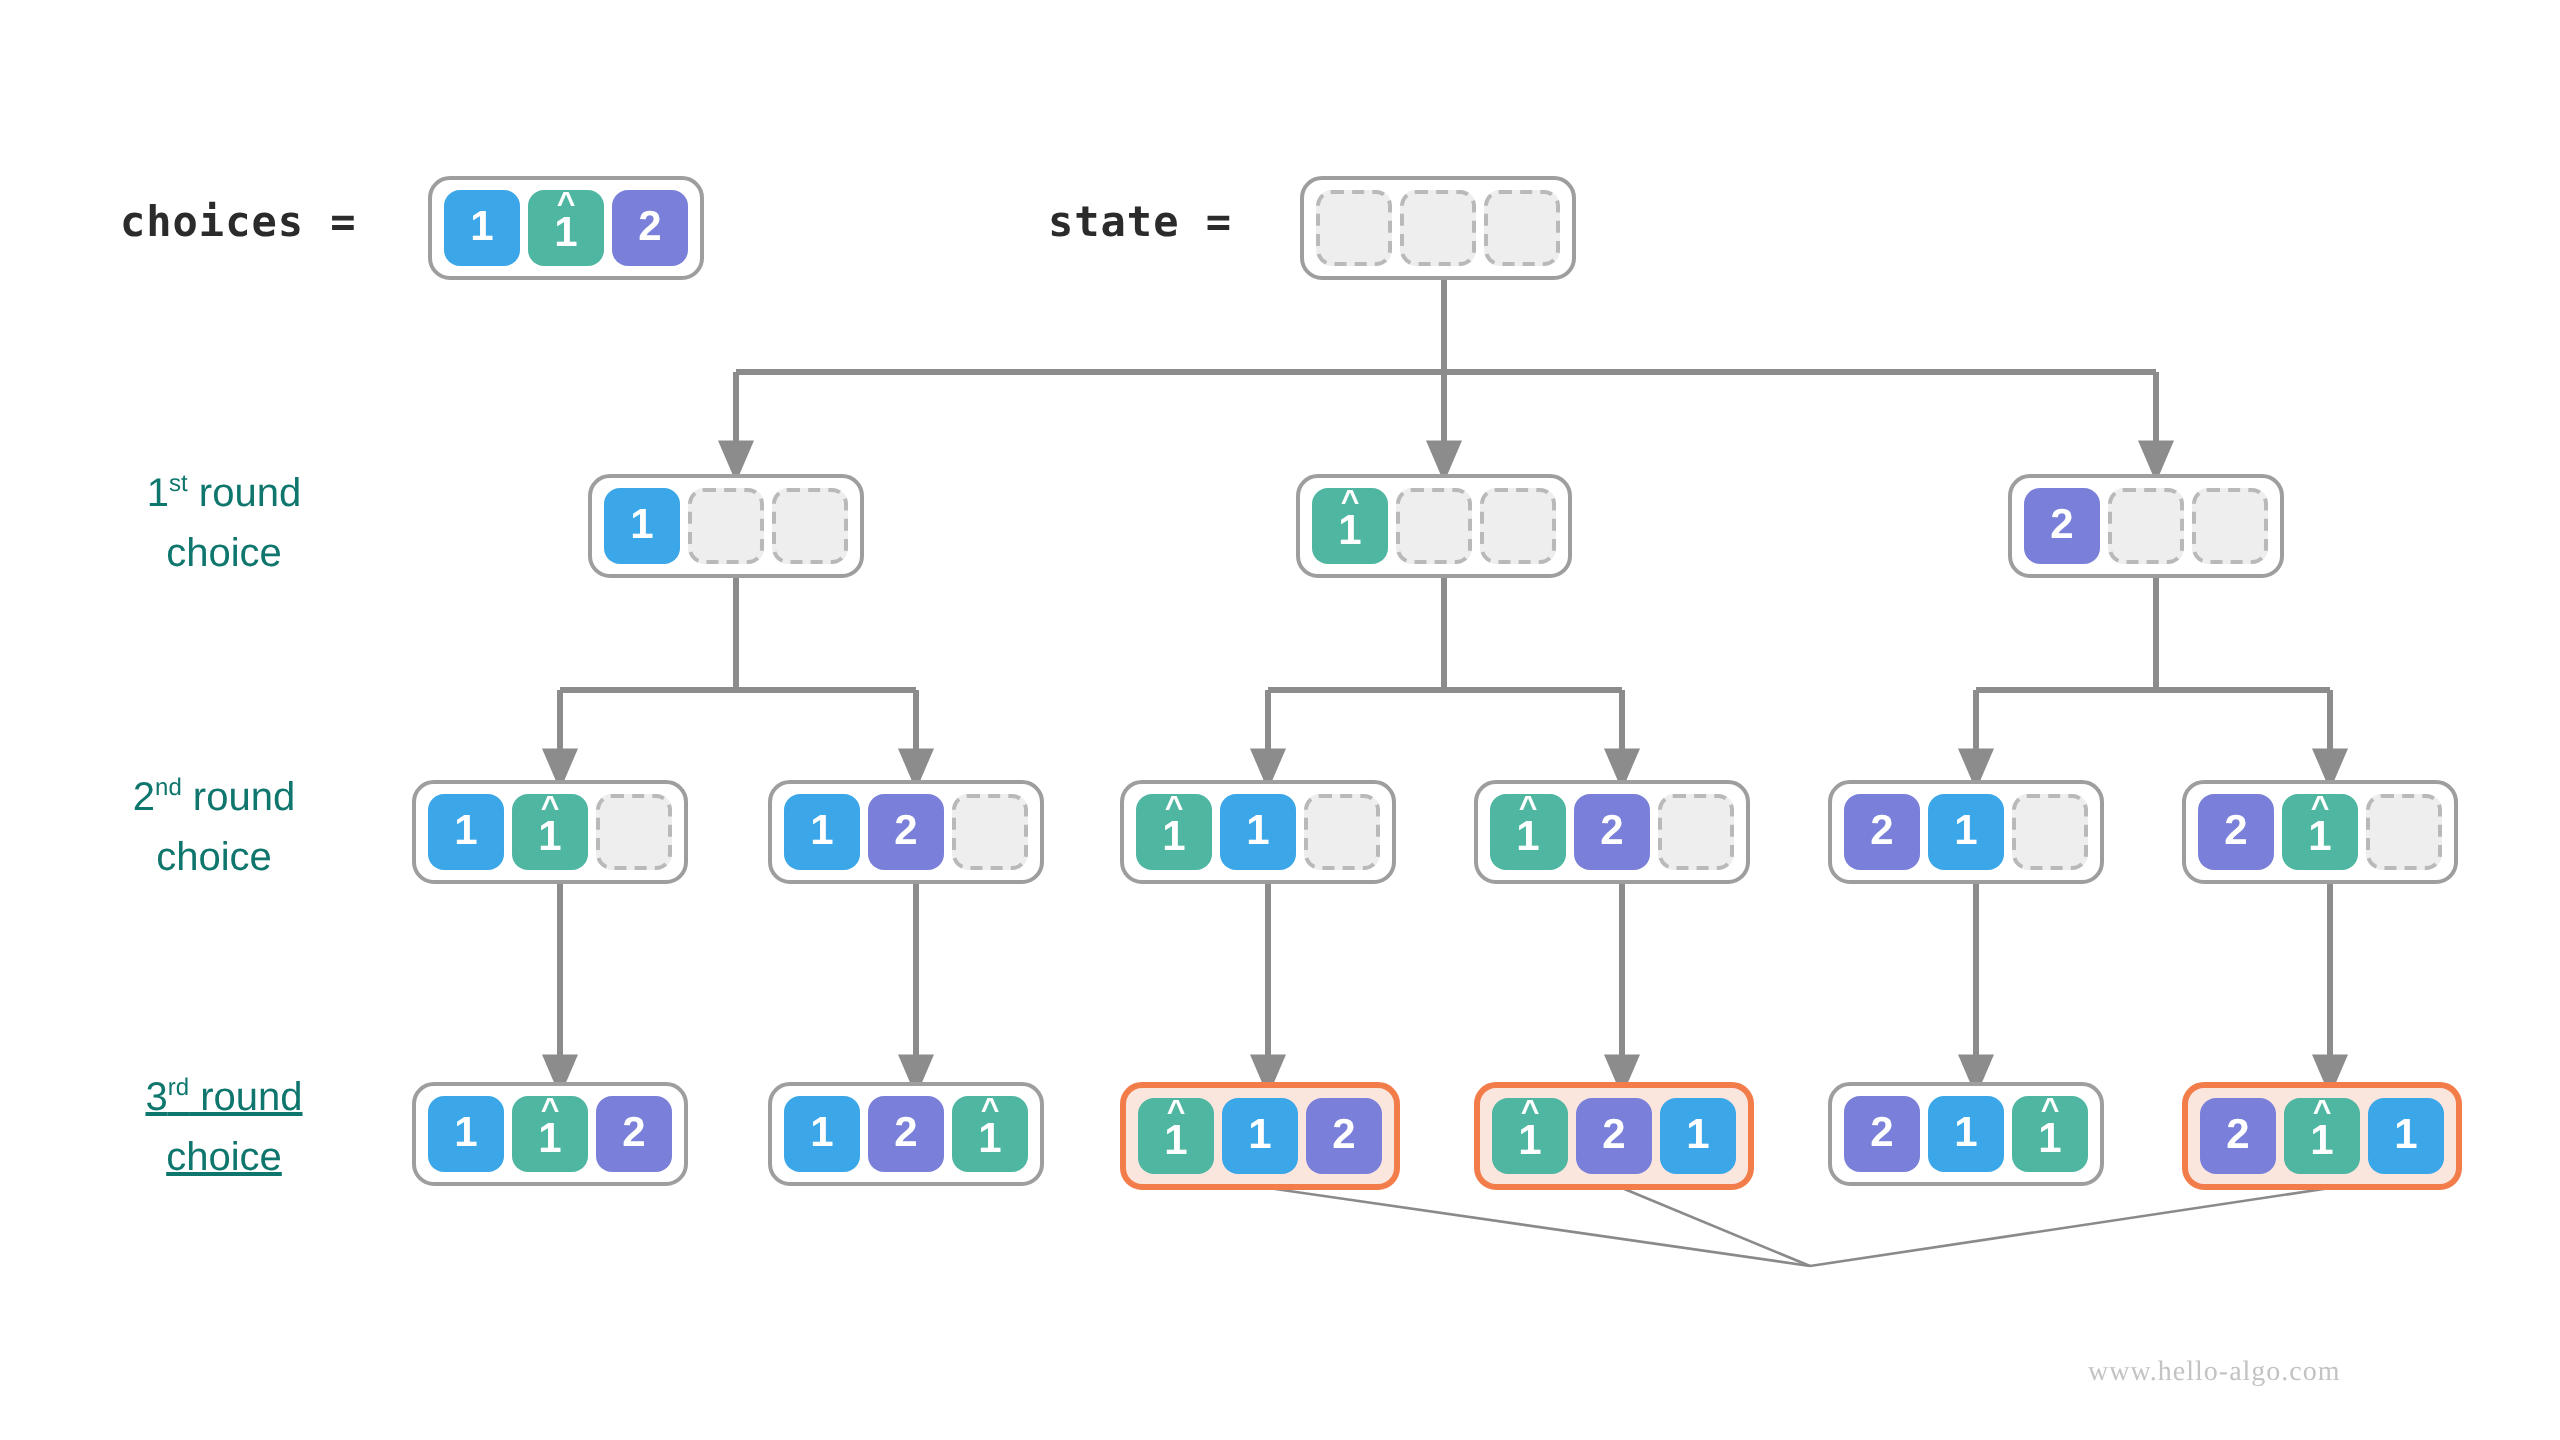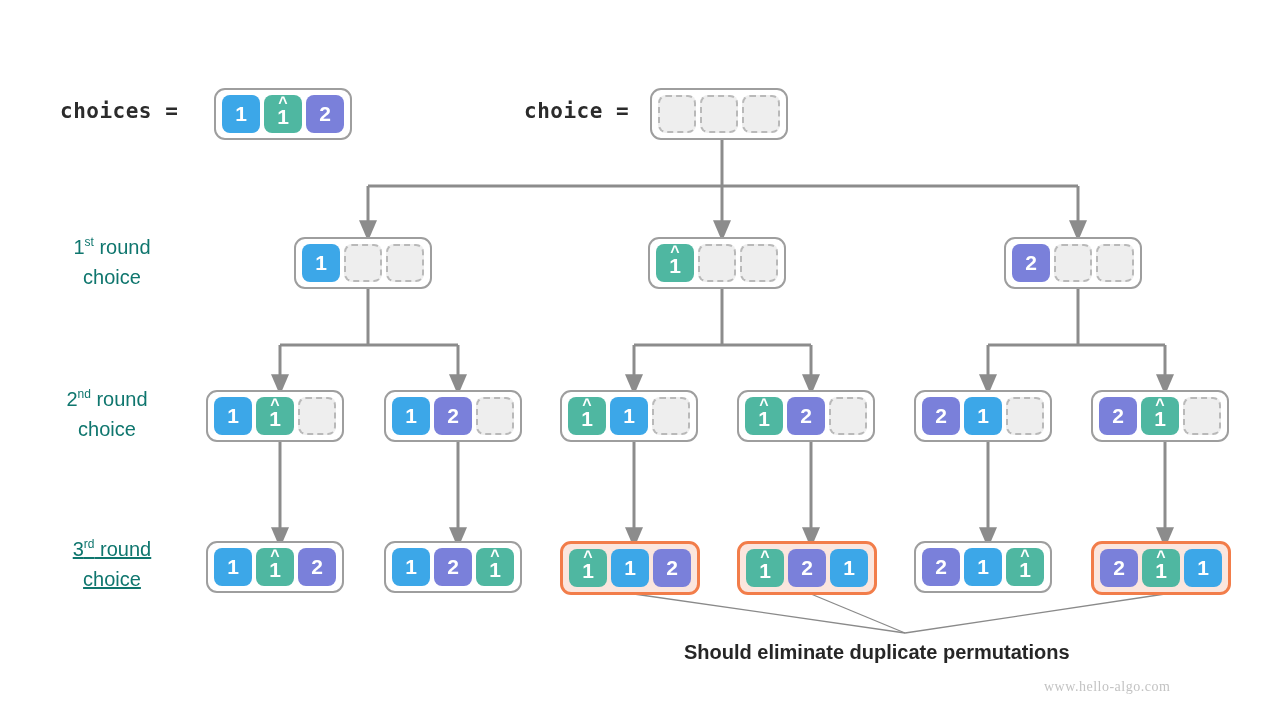--- a/index.html
+++ b/index.html
@@ -199,21 +199,21 @@
         <span class="hat-one">
           <span class="hat">^</span>
           <span class="base">1</span>
         </span>
       </div>
       <div class="cell purple">
         <span>2</span>
       </div>
     </div>
 
-  <div class="code-label" style="left:524px; top:99px;">choice =</div>
+  <div class="code-label" style="left:524px; top:99px;">state =</div>
 
   <div class="array" id="state-array" style="left:650px; top:88px;">
       <div class="cell empty"></div>
       <div class="cell empty"></div>
       <div class="cell empty"></div>
     </div>
 
   <div class="round-label" style="left:22px; top:232px;">
     <span><span>1</span><sup>st</sup><span> round</span></span><br>
     <span>choice</span>
@@ -399,17 +399,16 @@
         <span class="hat-one">
           <span class="hat">^</span>
           <span class="base">1</span>
         </span>
       </div>
       <div class="cell blue">
         <span>1</span>
       </div>
     </div>
 
-  <div class="annotation" style="left:684px; top:641px;">Should eliminate duplicate permutations</div>
 
   <div class="watermark" style="left:1044px; top:679px;">www.hello-algo.com</div>
 
 </div>
 
 </body></html>

